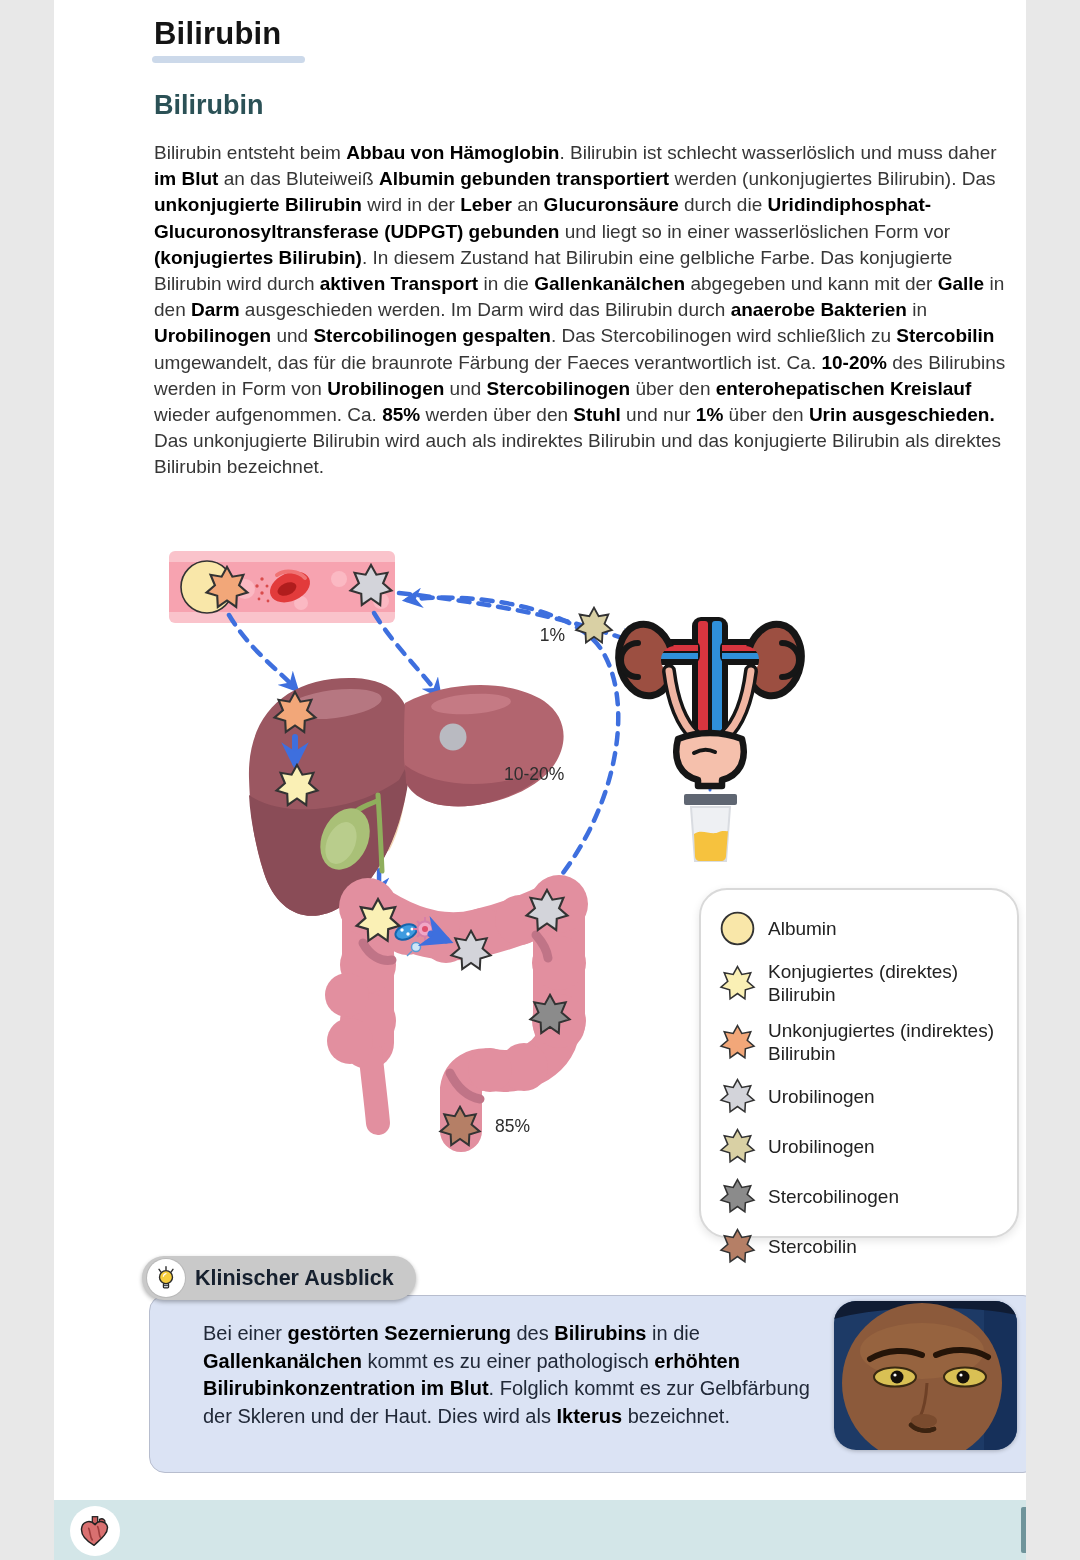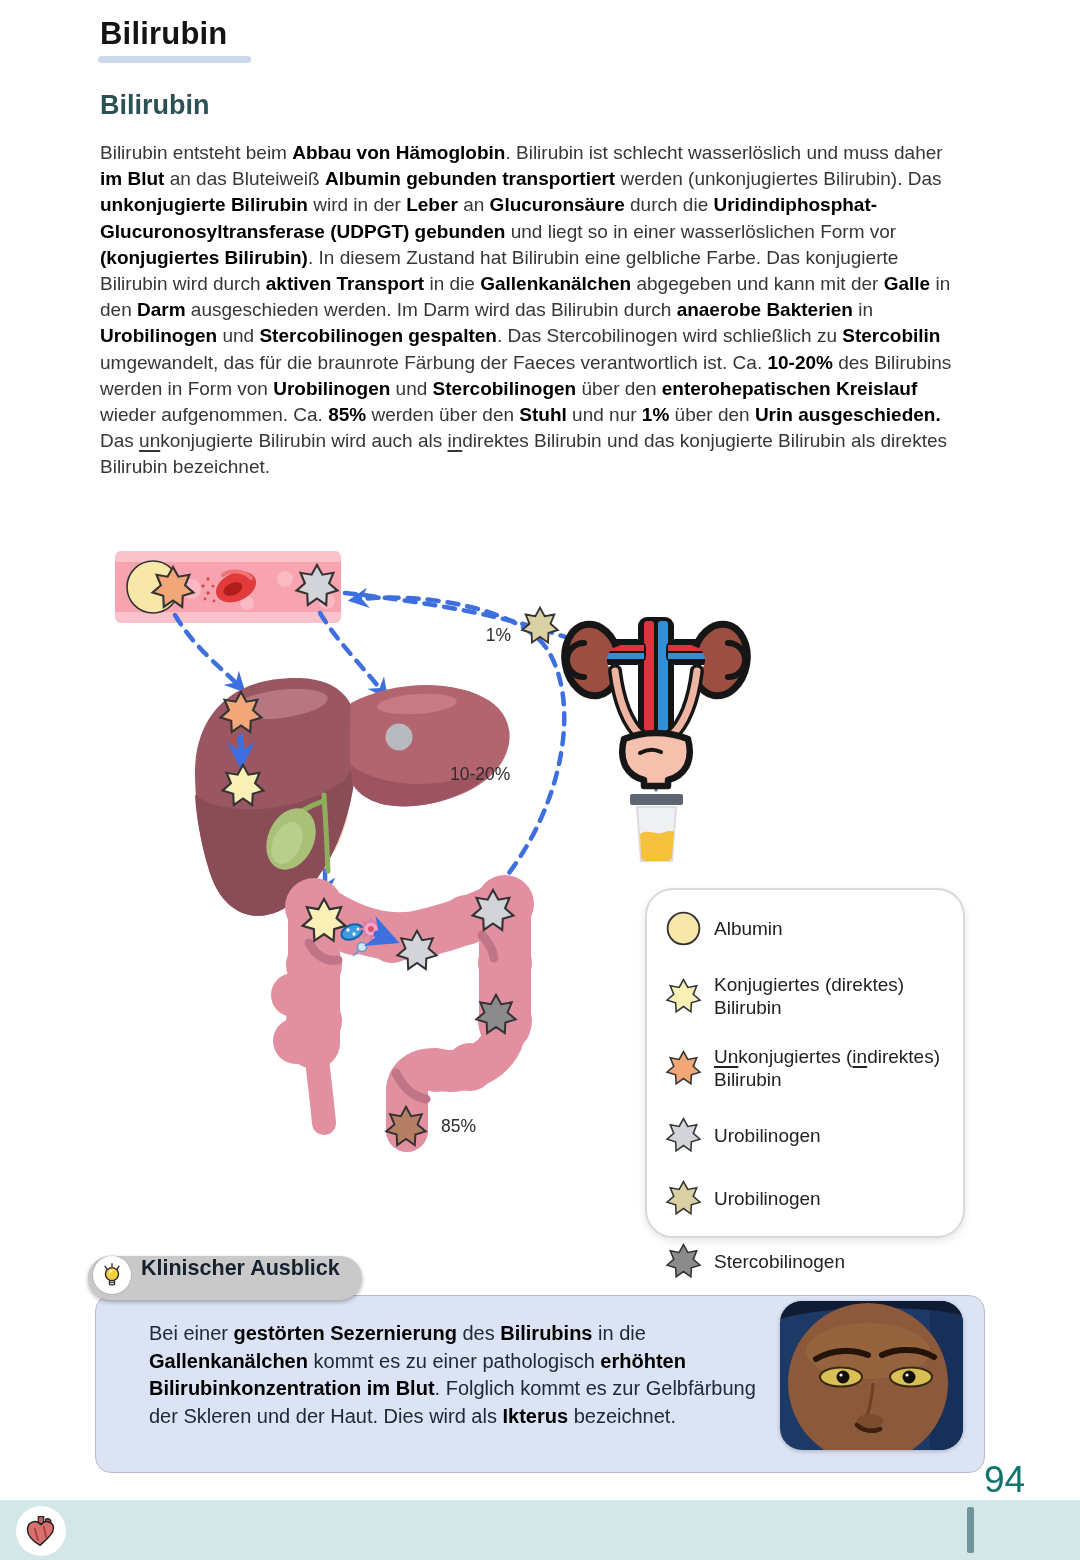--- a/index.html
+++ b/index.html
@@ -1,36 +1,36 @@
 <!DOCTYPE html>
 <html><head>
 <meta charset="utf-8">
 <style>
   html,body{margin:0;padding:0;background:#e8e8e8;}
-  .page{position:relative;width:1080px;height:1560px;background:#ffffff;
+  .page{position:relative;width:972px;height:1560px;background:#ffffff;
         font-family:"Liberation Sans",sans-serif;overflow:hidden;margin:0 auto;}
   .abs{position:absolute;}
   .h1{left:100px;top:16px;font-size:31px;font-weight:800;color:#141414;letter-spacing:.2px;}
   .h1-underline{left:98px;top:56px;width:153px;height:7px;background:#ccd9ea;border-radius:4px;}
   .h2{left:100px;top:90px;font-size:27px;font-weight:700;color:#2b5156;}
   .intro{left:100px;top:140px;width:862px;font-size:19px;line-height:26.2px;color:#363636;}
   .rich span.b{font-weight:700;color:#000000;}
-  .rich span.u{text-decoration:underline;text-underline-offset:3px;text-decoration-thickness:2px;}
+  .rich span.u{text-underline-offset:3px;text-decoration-thickness:2px;}
   
   .legend{left:645px;top:888px;width:320px;height:350px;background:#fff;border:2px solid #d9d9d9;
           border-radius:28px;box-shadow:0 3px 8px rgba(0,0,0,.10);box-sizing:border-box;
-          padding:20px 16px 14px 18px;display:flex;flex-direction:column;gap:26px;}
+          padding:20px 16px 14px 18px;display:flex;flex-direction:column;gap:13px;}
   .lg-row{display:flex;align-items:center;gap:12px;}
   .lg-ic{width:37px;height:37px;flex:0 0 37px;}
   .lg-label{font-size:19px;color:#222;line-height:23px;width:240px;}
   
   .clin-box{left:95px;top:1295px;width:890px;height:178px;background:#dbe3f4;border:1.5px solid #b7bdce;
             border-radius:16px;box-sizing:border-box;}
   .clin-pill{left:88px;top:1256px;height:44px;background:#c9c9c9;border-radius:24px;display:flex;
-             align-items:flex-start;padding:0 22px 0 5px;box-shadow:0 2px 4px rgba(0,0,0,.3);z-index:3;}
+             align-items:center;padding:0 22px 0 5px;box-shadow:0 2px 4px rgba(0,0,0,.3);z-index:3;}
   .bulb-wrap{width:38px;height:38px;border-radius:50%;background:#fff;display:flex;align-items:center;
              justify-content:center;margin-right:10px;box-shadow:0 0 0 1px rgba(0,0,0,.08);}
   .clin-title{font-size:21.5px;font-weight:800;color:#16202e;}
   .clin-text{left:125px;top:1320px;width:640px;font-size:20px;line-height:27.5px;color:#212938;margin-left:24px;}
   .photo{left:780px;top:1301px;width:183px;height:149px;border-radius:22px;overflow:hidden;
          box-shadow:0 1px 4px rgba(0,0,0,.25);}
   
   .footer-band{left:0;top:1500px;width:1080px;height:60px;background:#d3e6e8;}
   .logo-circle{left:16px;top:1506px;width:50px;height:50px;border-radius:50%;background:#fff;
                display:flex;align-items:center;justify-content:center;}

